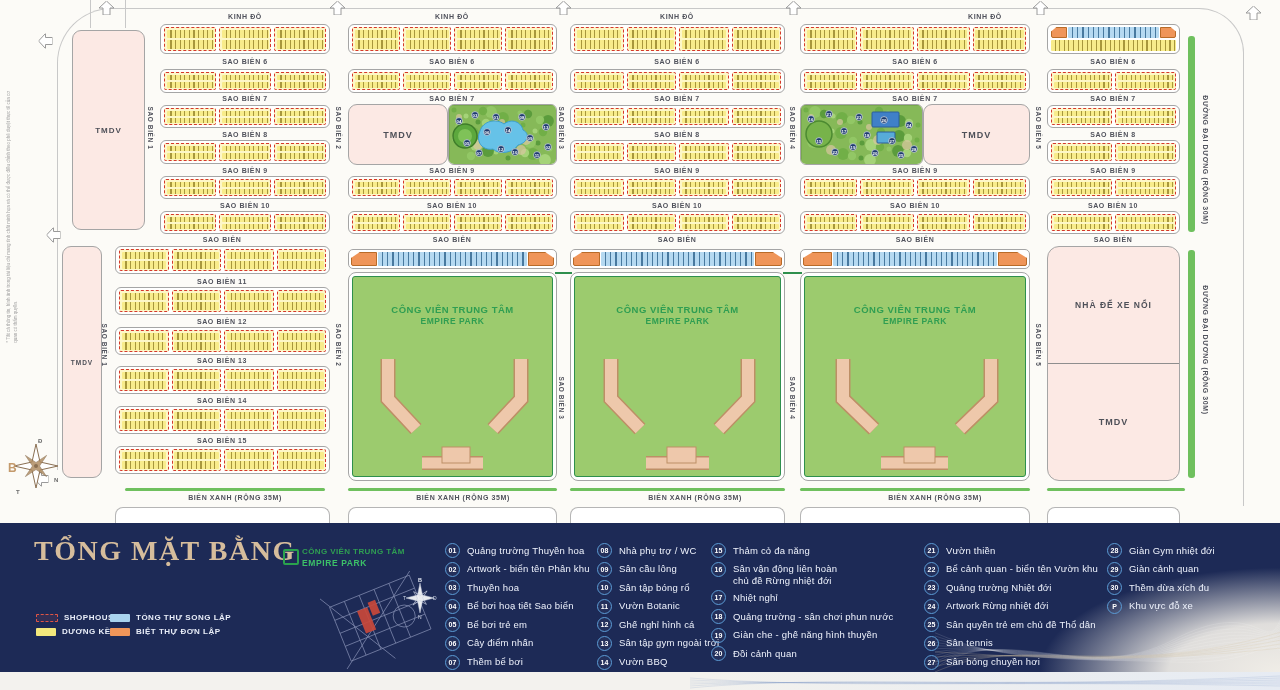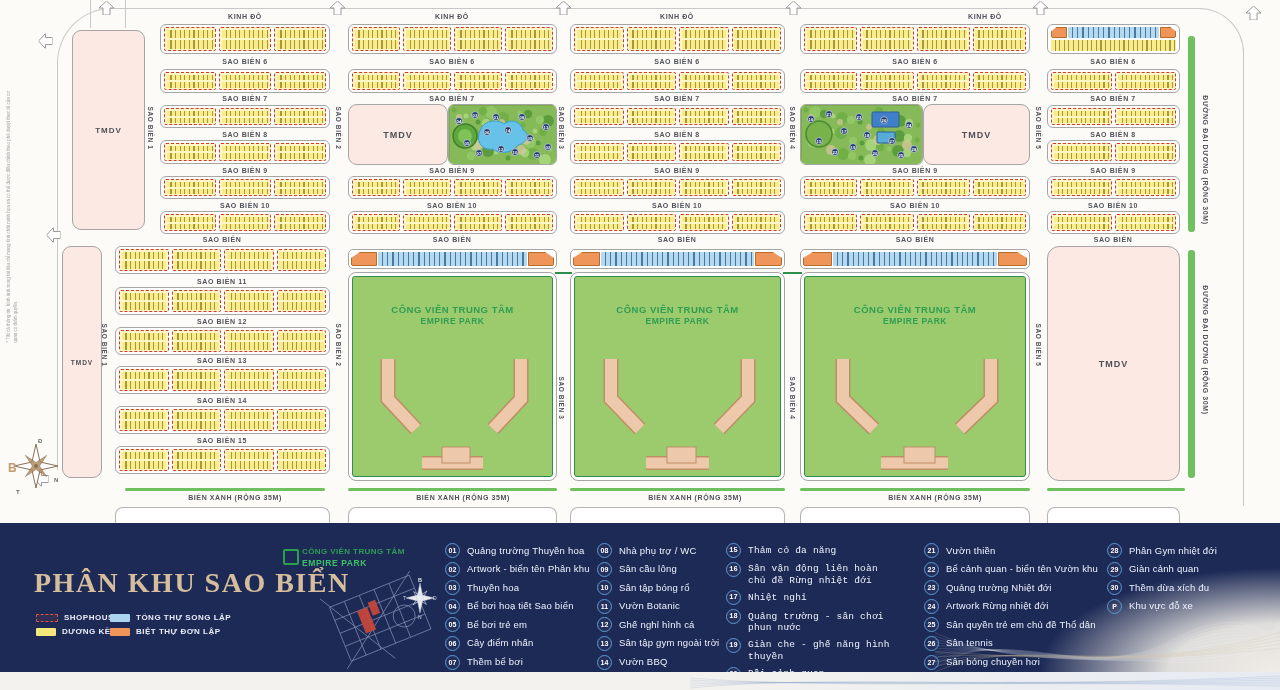--- a/index.html
+++ b/index.html
@@ -813,20 +813,23 @@
       <div class="pink" style="left:62px;top:246px;width:40px;height:232px;">
     <span class="tmdv-lab" style="font-size:6.5px">TMDV</span>
       </div>
       <div class="pink" style="left:348px;top:104px;width:100px;height:61px;">
     <span class="tmdv-lab" style="font-size:9px">TMDV</span>
       </div>
       <div class="pink" style="left:923px;top:104px;width:107px;height:61px;">
     <span class="tmdv-lab" style="font-size:9px">TMDV</span>
       </div>
       <div class="pink" style="left:1047px;top:246px;width:133px;height:235px;flex-direction:column;border-radius:12px;">
+  <div style="flex:1;display:flex;align-items:center;justify-content:center;width:100%;border-bottom:1px solid #8e8e8e;">
+    <span class="tmdv-lab" style="font-size:8.5px">NHÀ ĐỂ XE NỔI</span>
+        </div>
   <div style="flex:1;display:flex;align-items:center;justify-content:center;width:100%;">
     <span class="tmdv-lab">TMDV</span>
         </div>
       </div>
       <div class="partial" style="left:115px;top:507px;width:215px;height:16px;"></div>
       <div class="partial" style="left:348px;top:507px;width:209px;height:16px;"></div>
       <div class="partial" style="left:570px;top:507px;width:215px;height:16px;"></div>
       <div class="partial" style="left:800px;top:507px;width:230px;height:16px;"></div>
       <div class="partial" style="left:1047px;top:507px;width:133px;height:16px;"></div>
       <div class="gstrip" style="left:125px;top:488px;width:200px;height:3px;"></div>
@@ -916,21 +919,21 @@
         <path d="M0 47.2 C70 64 150 71.5 238 66 S330 48 346 53" stroke="rgba(255,255,255,.16)" fill="none" stroke-width=".8"></path>
         <path d="M0 44 C70 68 150 69 238 68 S330 46 346 56" stroke="rgba(255,255,255,.16)" fill="none" stroke-width=".8"></path>
         <path d="M0 40.8 C70 72 150 66.5 238 70 S330 44 346 59" stroke="rgba(255,255,255,.16)" fill="none" stroke-width=".8"></path>
         <path d="M0 80 C90 40 180 90 346 40" stroke="rgba(214,195,164,.30)" fill="none" stroke-width=".8"></path>
         <path d="M0 75 C90 46 180 86 346 44" stroke="rgba(214,195,164,.30)" fill="none" stroke-width=".8"></path>
         <path d="M0 70 C90 52 180 82 346 48" stroke="rgba(214,195,164,.30)" fill="none" stroke-width=".8"></path>
         <path d="M0 65 C90 58 180 78 346 52" stroke="rgba(214,195,164,.30)" fill="none" stroke-width=".8"></path>
         <path d="M0 60 C90 64 180 74 346 56" stroke="rgba(214,195,164,.30)" fill="none" stroke-width=".8"></path>
       </svg>
 
-    <div class="title t2">PHÂN KHU SAO BIỂN</div>
+    <div class="title t1">TỔNG MẶT BẰNG</div>
 
     <div class="swrow" style="left:36px;top:90px;">
       <span class="sw sw-shop"></span>
       <span class="sw-lab">SHOPHOUSE</span>
     </div>
     <div class="swrow" style="left:36px;top:104px;">
       <span class="sw sw-lk"></span>
       <span class="sw-lab">DƯƠNG KỀ</span>
     </div>
     <div class="swrow" style="left:110px;top:90px;">
@@ -1020,21 +1023,21 @@
         </div>
         <div class="litem">
       <span class="lnum">06</span>
       <span class="ltxt">Cây điểm nhấn</span>
         </div>
         <div class="litem">
       <span class="lnum">07</span>
       <span class="ltxt">Thềm bể bơi</span>
         </div>
       </div>
-    <div class="lcol" id="lcol2" style="left:726px;font-family:Liberation Mono, monospace;">
+    <div class="lcol" id="lcol2" style="left:711px;">
         <div class="litem">
       <span class="lnum">15</span>
       <span class="ltxt">Thảm cỏ đa năng</span>
         </div>
         <div class="litem">
       <span class="lnum">16</span>
       <span class="ltxt">Sân vận động liên hoàn
 chủ đề Rừng nhiệt đới</span>
         </div>
         <div class="litem">
@@ -1080,21 +1083,21 @@
       <span class="ltxt">Sân tennis</span>
         </div>
         <div class="litem">
       <span class="lnum">27</span>
       <span class="ltxt">Sân bóng chuyền hơi</span>
         </div>
       </div>
     <div class="lcol" id="lcol4" style="left:1107px;">
         <div class="litem">
       <span class="lnum">28</span>
-      <span class="ltxt">Phân Gym nhiệt đới</span>
+      <span class="ltxt">Giàn Gym nhiệt đới</span>
         </div>
         <div class="litem">
       <span class="lnum">29</span>
       <span class="ltxt">Giàn cảnh quan</span>
         </div>
         <div class="litem">
       <span class="lnum">30</span>
       <span class="ltxt">Thềm dừa xích đu</span>
         </div>
         <div class="litem">

